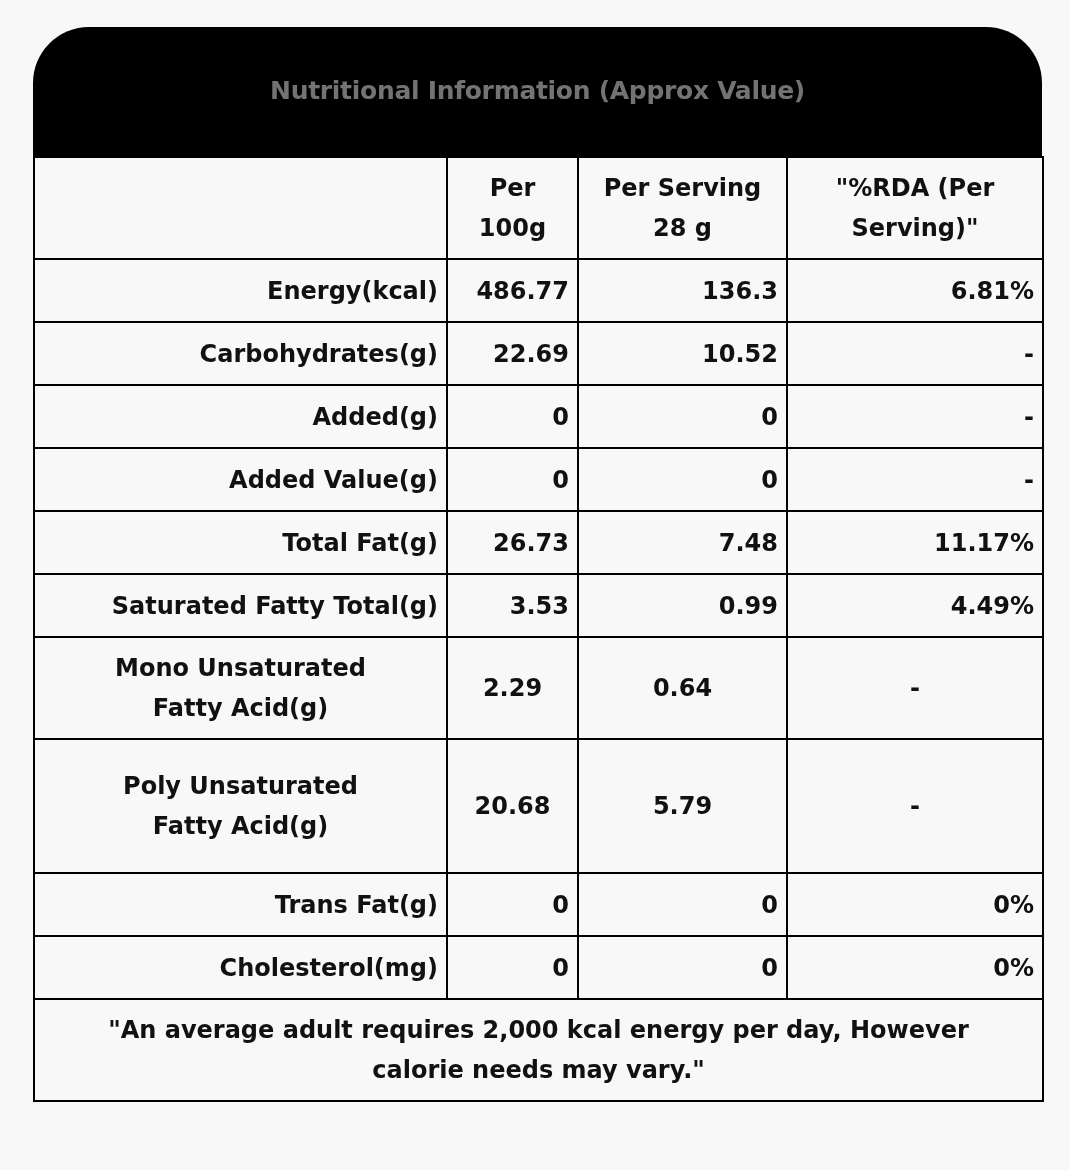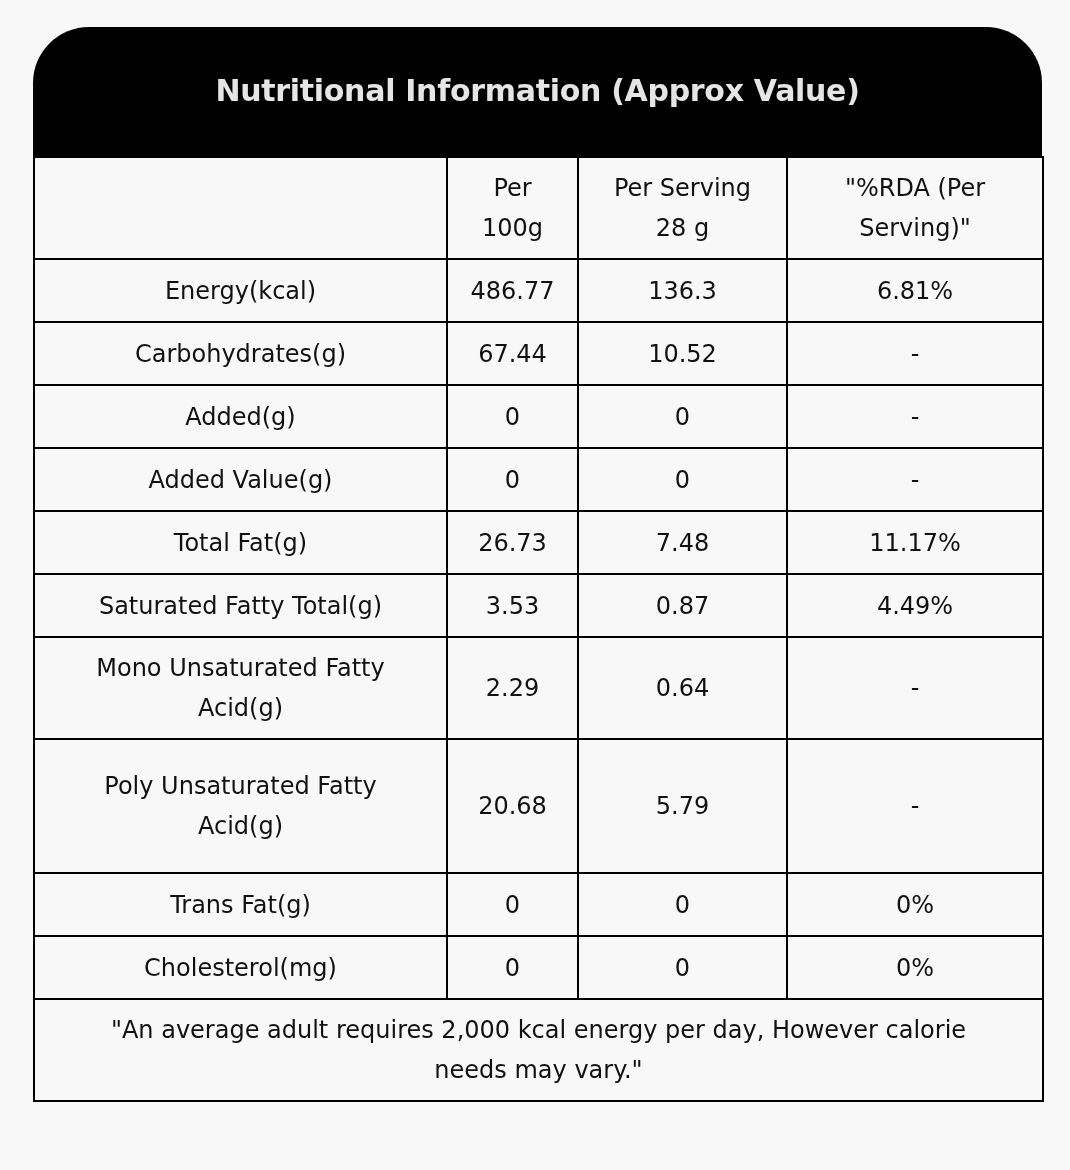--- a/index.html
+++ b/index.html
@@ -10,50 +10,50 @@
     color: #111;
     position: relative;
   }
   .card {
     position: absolute;
     left: 33px; top: 27px;
     width: 1009px;
   }
   .title-bar {
     background: #000;
-    color: #e5e5e5;
+    color: #737373;
     height: 129px;
     border-radius: 56px 56px 0 0;
     display: flex; align-items: center; justify-content: center;
     font-weight: bold;
-    font-size: 30px;
+    font-size: 25px;
     letter-spacing: -0.3px;
     padding-bottom: 2px;
     box-sizing: border-box;
   }
   table {
     border-collapse: collapse;
     width: 1009px;
     table-layout: fixed;
     font-size: 24px;
   }
   td, th {
     border: 2px solid #000;
     text-align: center;
     vertical-align: middle;
-    font-weight: normal;
+    font-weight: bold;
     padding: 0 8px;
     line-height: 40px;
   }
   col.c0 { width: 413px; }
   col.c1 { width: 131px; }
   col.c2 { width: 209px; }
   col.c3 { width: 256px; }
   tr.head td { height: 100px; }
-  tr.r td { height: 61px; }
+  tr.r td { height: 61px; text-align: right; }
   tr.r2 td { height: 100px; }
   tr.foot td { height: 100px; }
 </style>
 </head>
 <body>
 
 <div class="card">
   <div class="title-bar">Nutritional Information (Approx Value)</div>
   <table>
     <colgroup>
@@ -72,21 +72,21 @@
     </tbody>
     <tbody id="rows">
         <tr class="r">
           <td>Energy(kcal)</td>
           <td>486.77</td>
           <td>136.3</td>
           <td>6.81%</td>
         </tr>
         <tr class="r">
           <td>Carbohydrates(g)</td>
-          <td>67.44</td>
+          <td>22.69</td>
           <td>10.52</td>
           <td>-</td>
         </tr>
         <tr class="r">
           <td>Added(g)</td>
           <td>0</td>
           <td>0</td>
           <td>-</td>
         </tr>
         <tr class="r">
@@ -97,21 +97,21 @@
         </tr>
         <tr class="r">
           <td>Total Fat(g)</td>
           <td>26.73</td>
           <td>7.48</td>
           <td>11.17%</td>
         </tr>
         <tr class="r">
           <td>Saturated Fatty Total(g)</td>
           <td>3.53</td>
-          <td>0.87</td>
+          <td>0.99</td>
           <td>4.49%</td>
         </tr>
         <tr class="r2">
           <td style="padding: 0px 60px; margin-top: 28px;">Mono Unsaturated Fatty Acid(g)</td>
           <td>2.29</td>
           <td>0.64</td>
           <td>-</td>
         </tr>
         <tr class="r2">
           <td style="padding: 16px 60px;">Poly Unsaturated Fatty Acid(g)</td>

